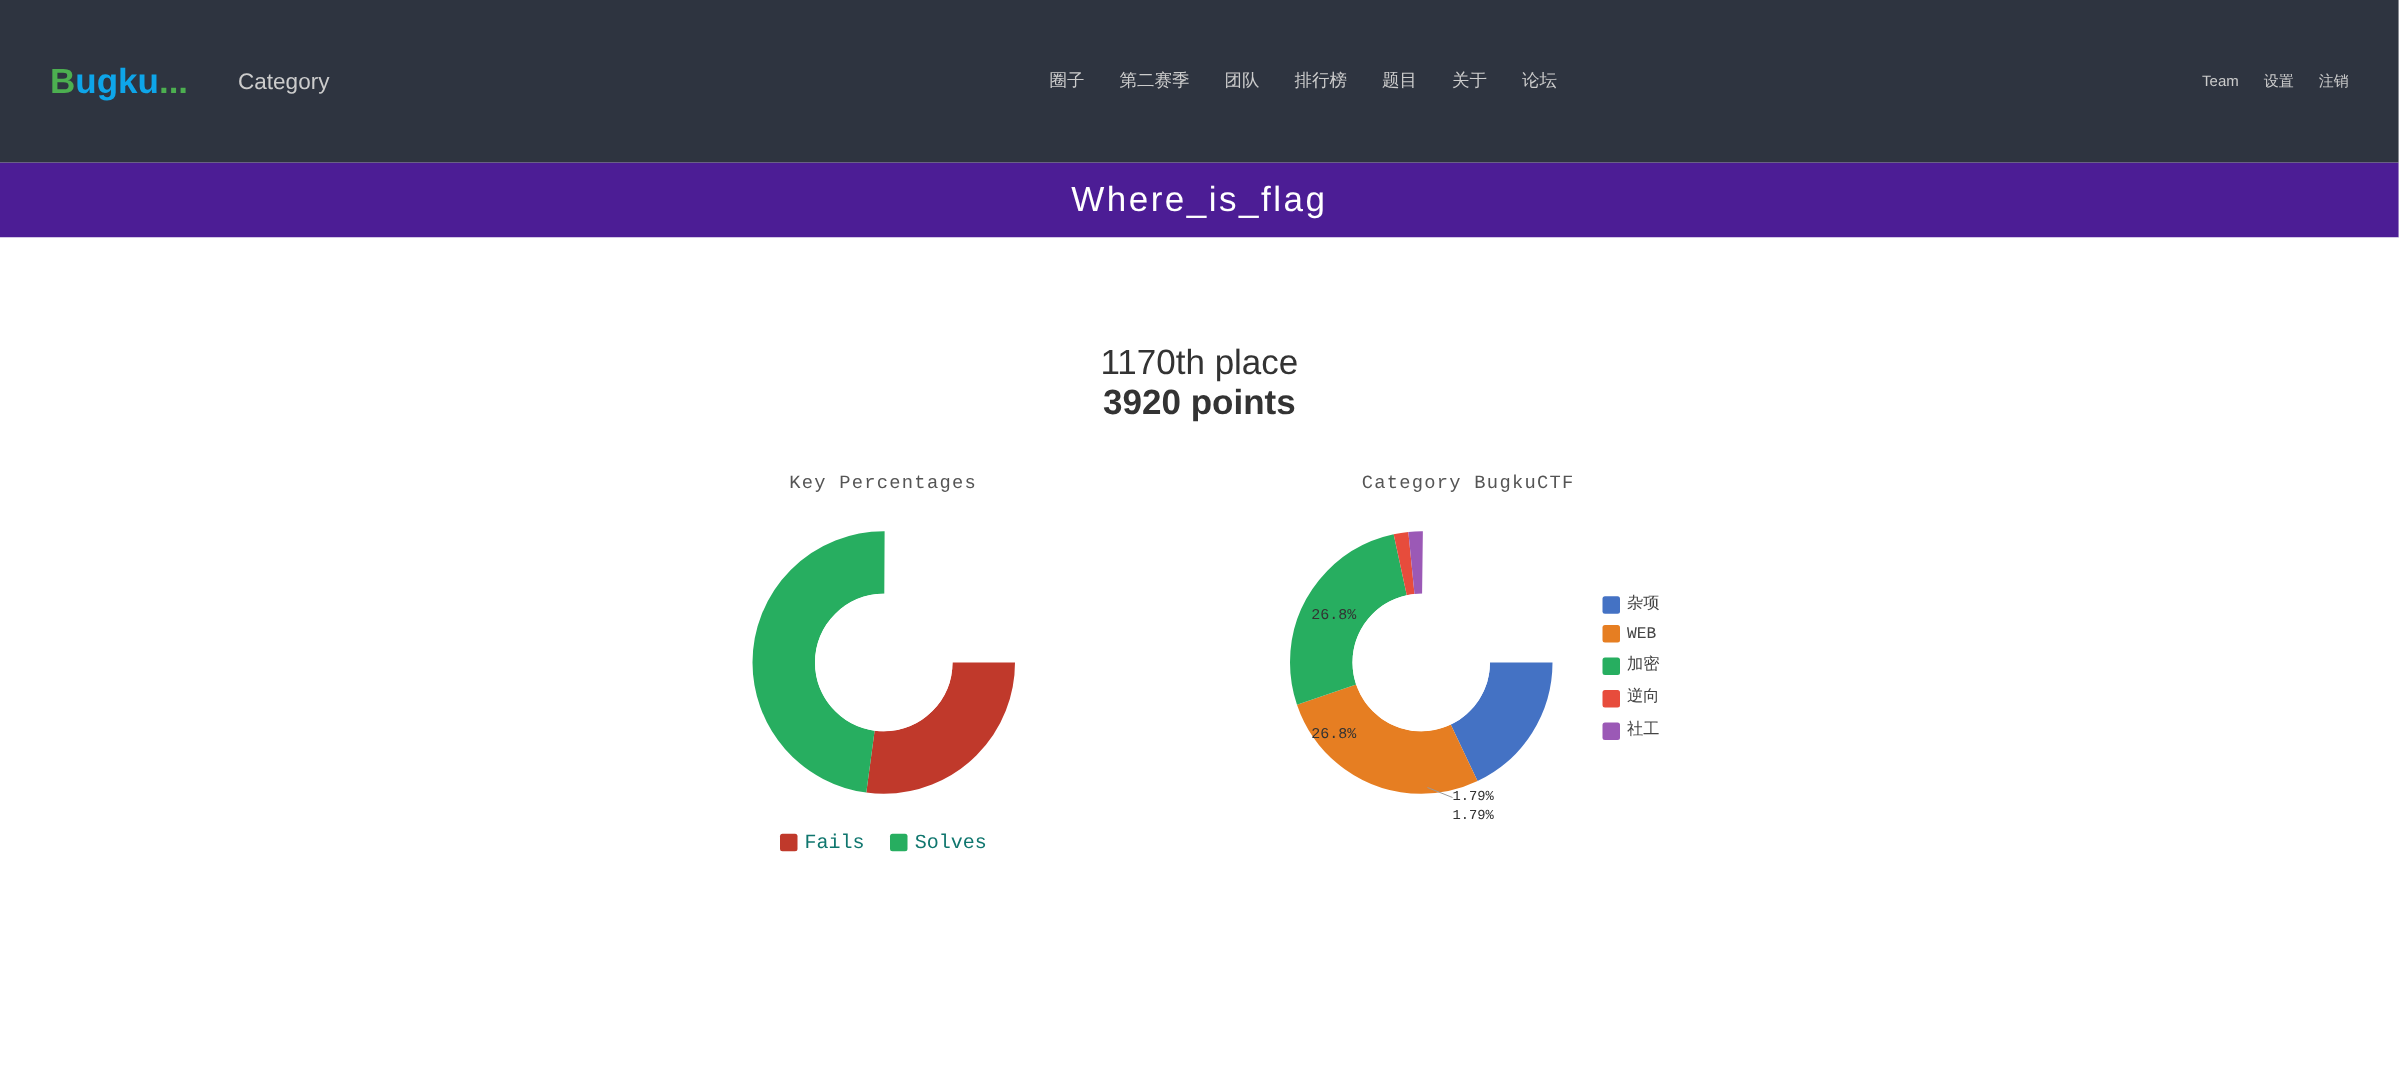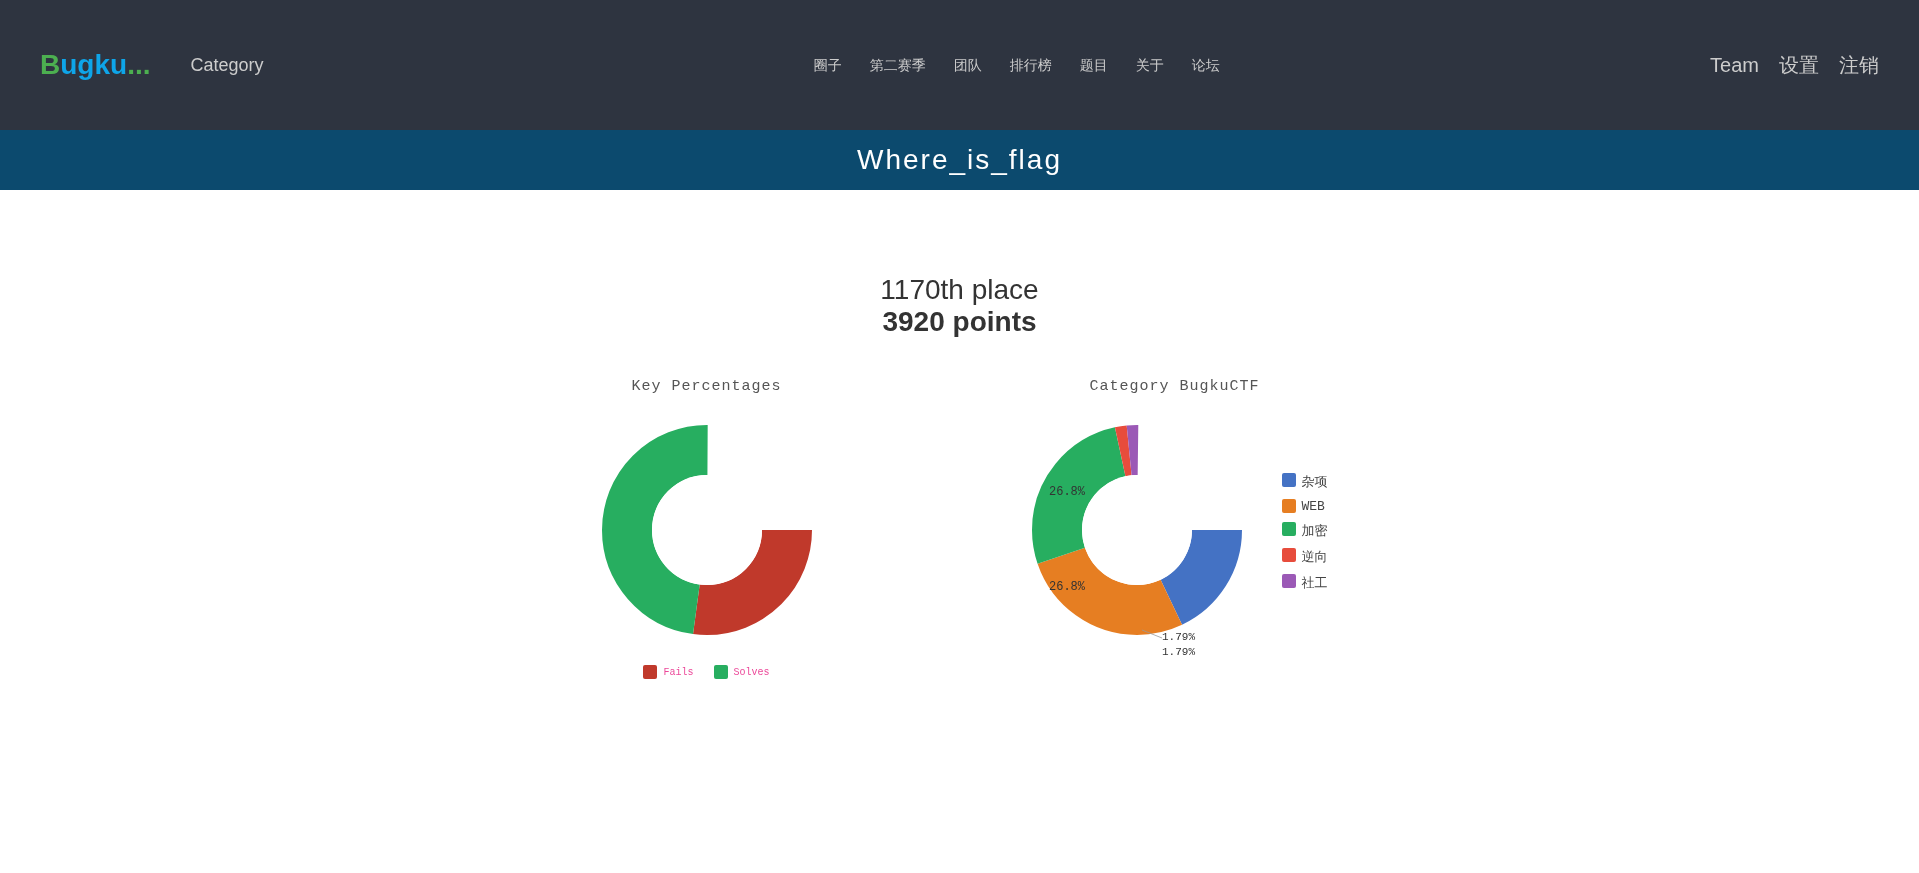--- a/index.html
+++ b/index.html
@@ -41,26 +41,26 @@
     }
 
     .header-right {
       display: flex;
       gap: 20px;
       align-items: center;
     }
     .header-right a {
       color: #ccc;
       text-decoration: none;
-      font-size: 20px;
+      font-size: 12px;
     }
 
     
     .page-title-bar {
-      background: #0c4a6e;
+      background: #4c1d95;
       height: 60px;
       display: flex;
       align-items: center;
       justify-content: center;
     }
     .page-title-bar h1 {
       color: #fff;
       font-size: 28px;
       font-weight: 300;
       letter-spacing: 2px;
@@ -121,22 +121,22 @@
     .legend {
       display: flex;
       gap: 20px;
       margin-top: 20px;
       align-items: center;
     }
     .legend-item {
       display: flex;
       align-items: center;
       gap: 6px;
-      font-size: 10px;
-      color: #ec4899;
+      font-size: 16px;
+      color: #0f766e;
     }
     .legend-dot {
       width: 14px;
       height: 14px;
       border-radius: 2px;
       flex-shrink: 0;
     }
 
     
     .category-chart-wrapper {
@@ -144,21 +144,21 @@
       align-items: center;
       gap: 30px;
     }
     .category-legend {
       display: flex;
       flex-direction: column;
       gap: 8px;
     }
     .category-legend-item {
       display: flex;
-      align-items: flex-start;
+      align-items: flex-end;
       gap: 6px;
       font-size: 13px;
       color: #444;
     }
     .category-legend-dot {
       width: 14px;
       height: 14px;
       border-radius: 2px;
       flex-shrink: 0;
     }

